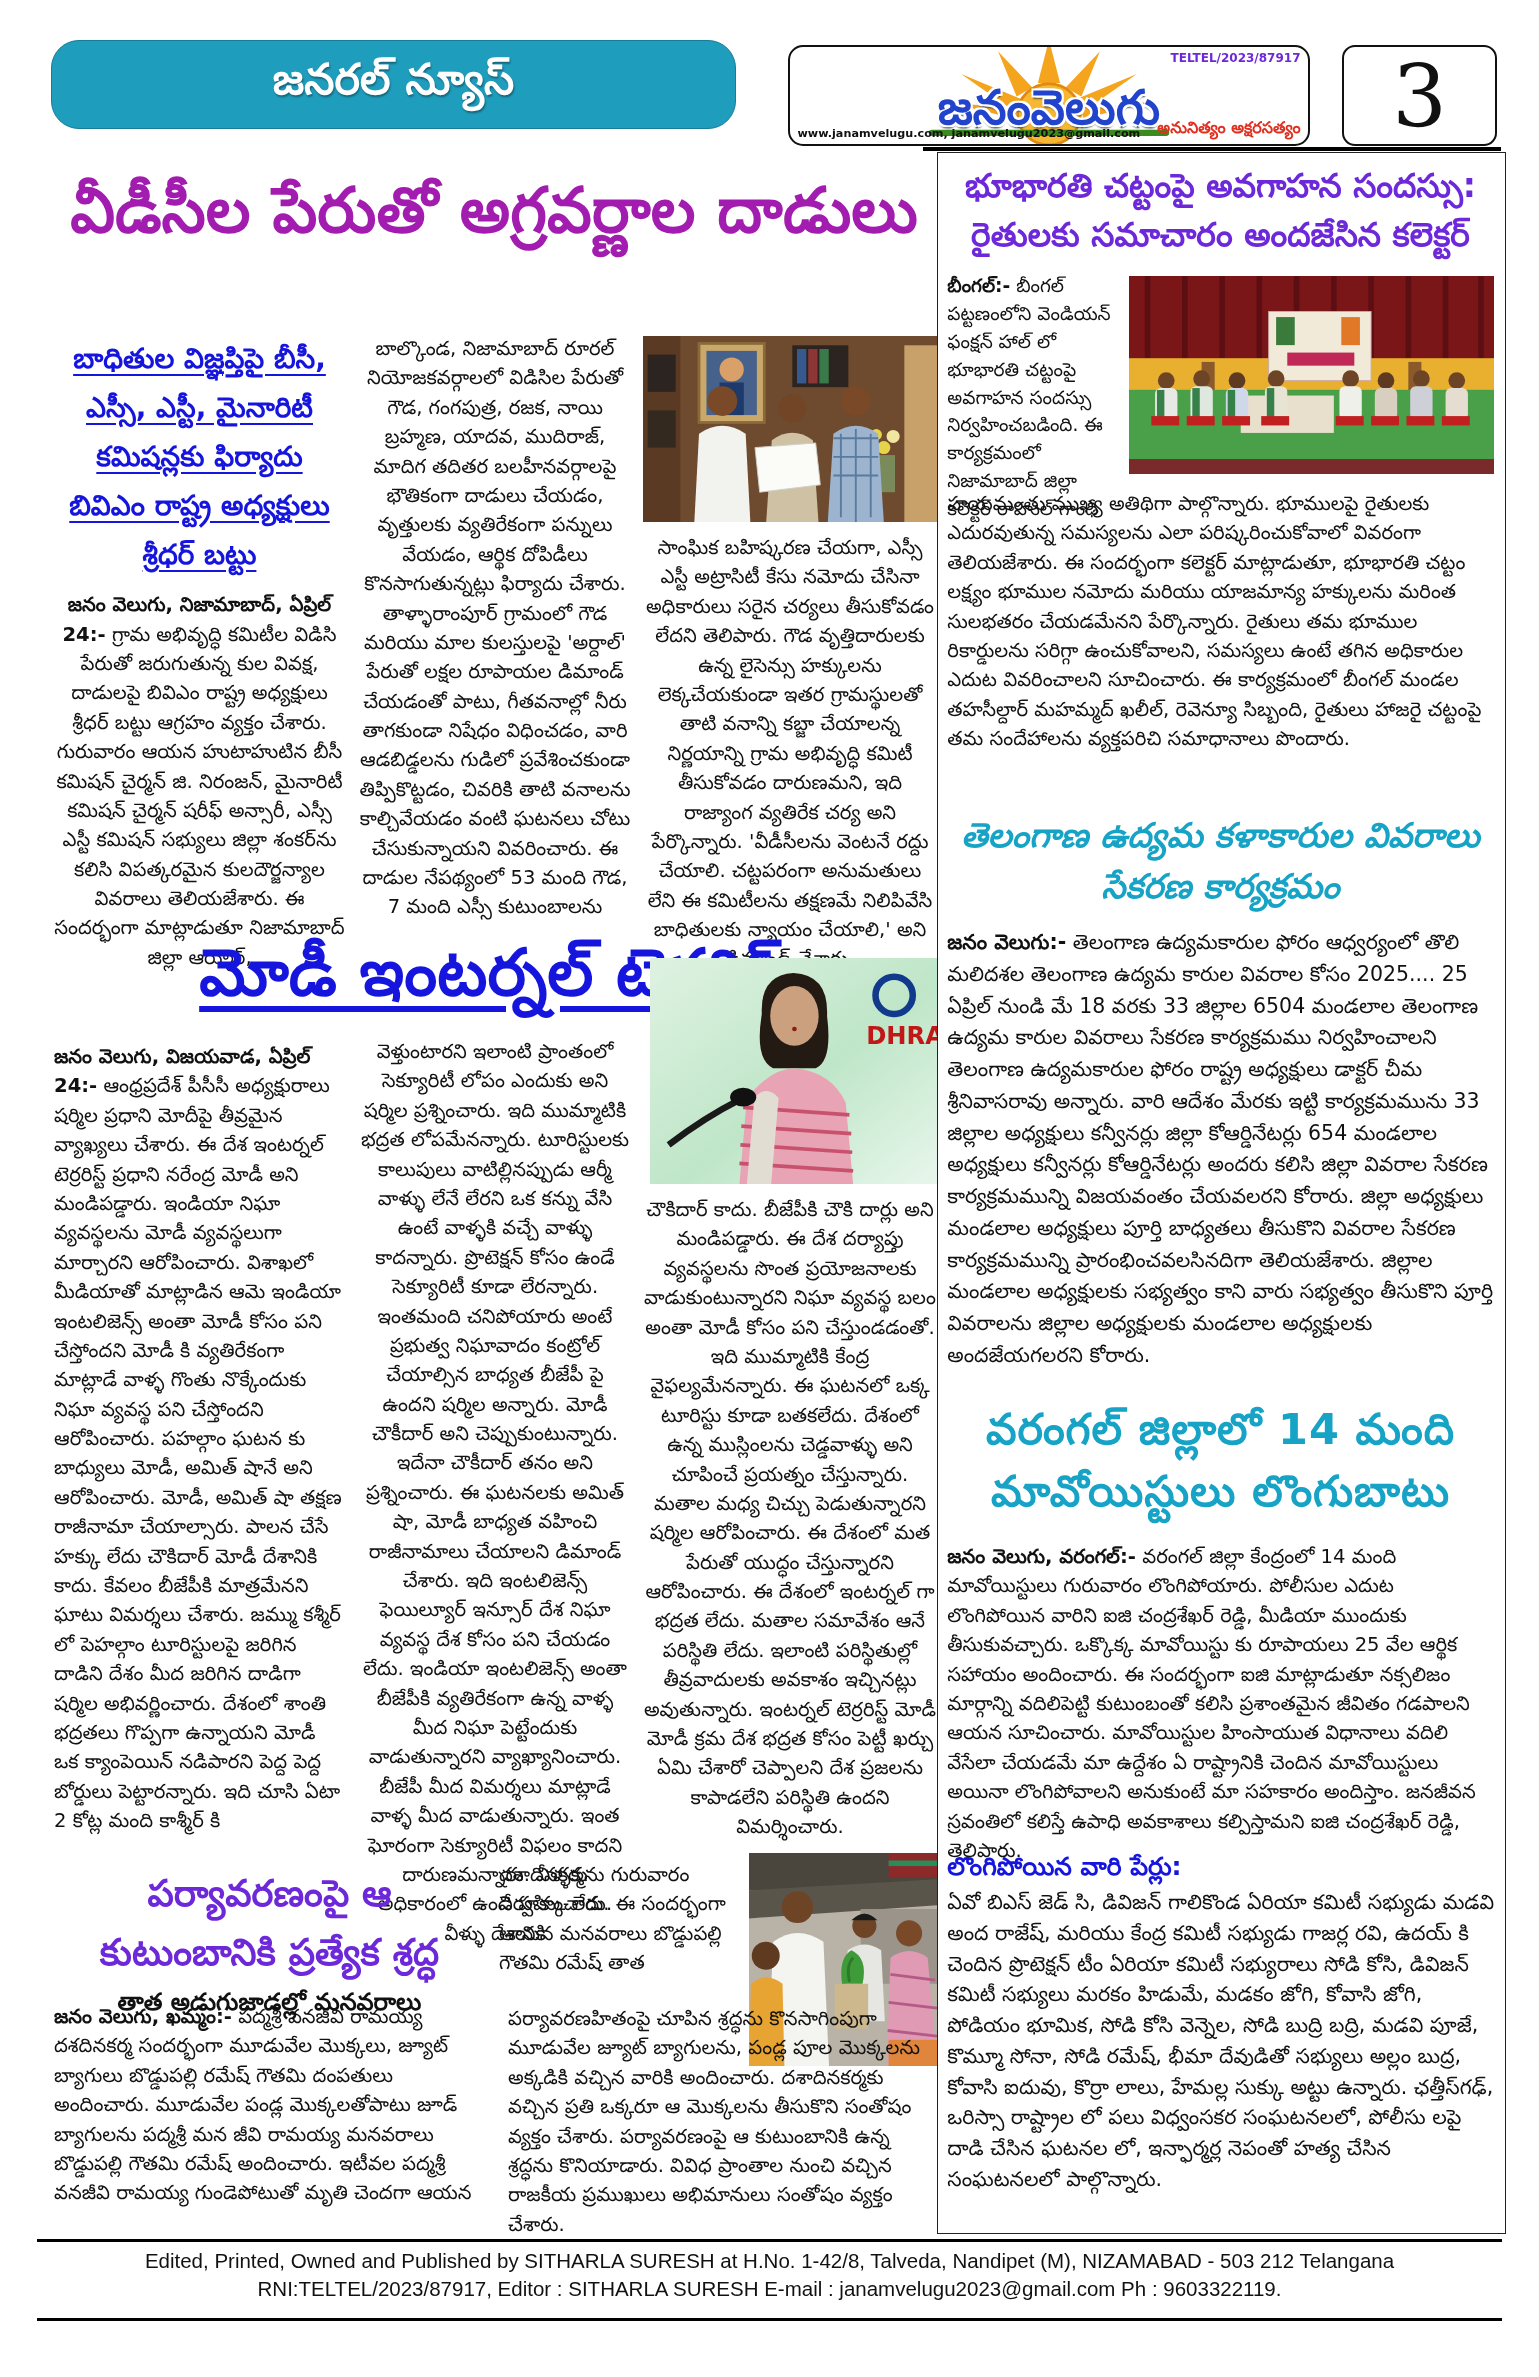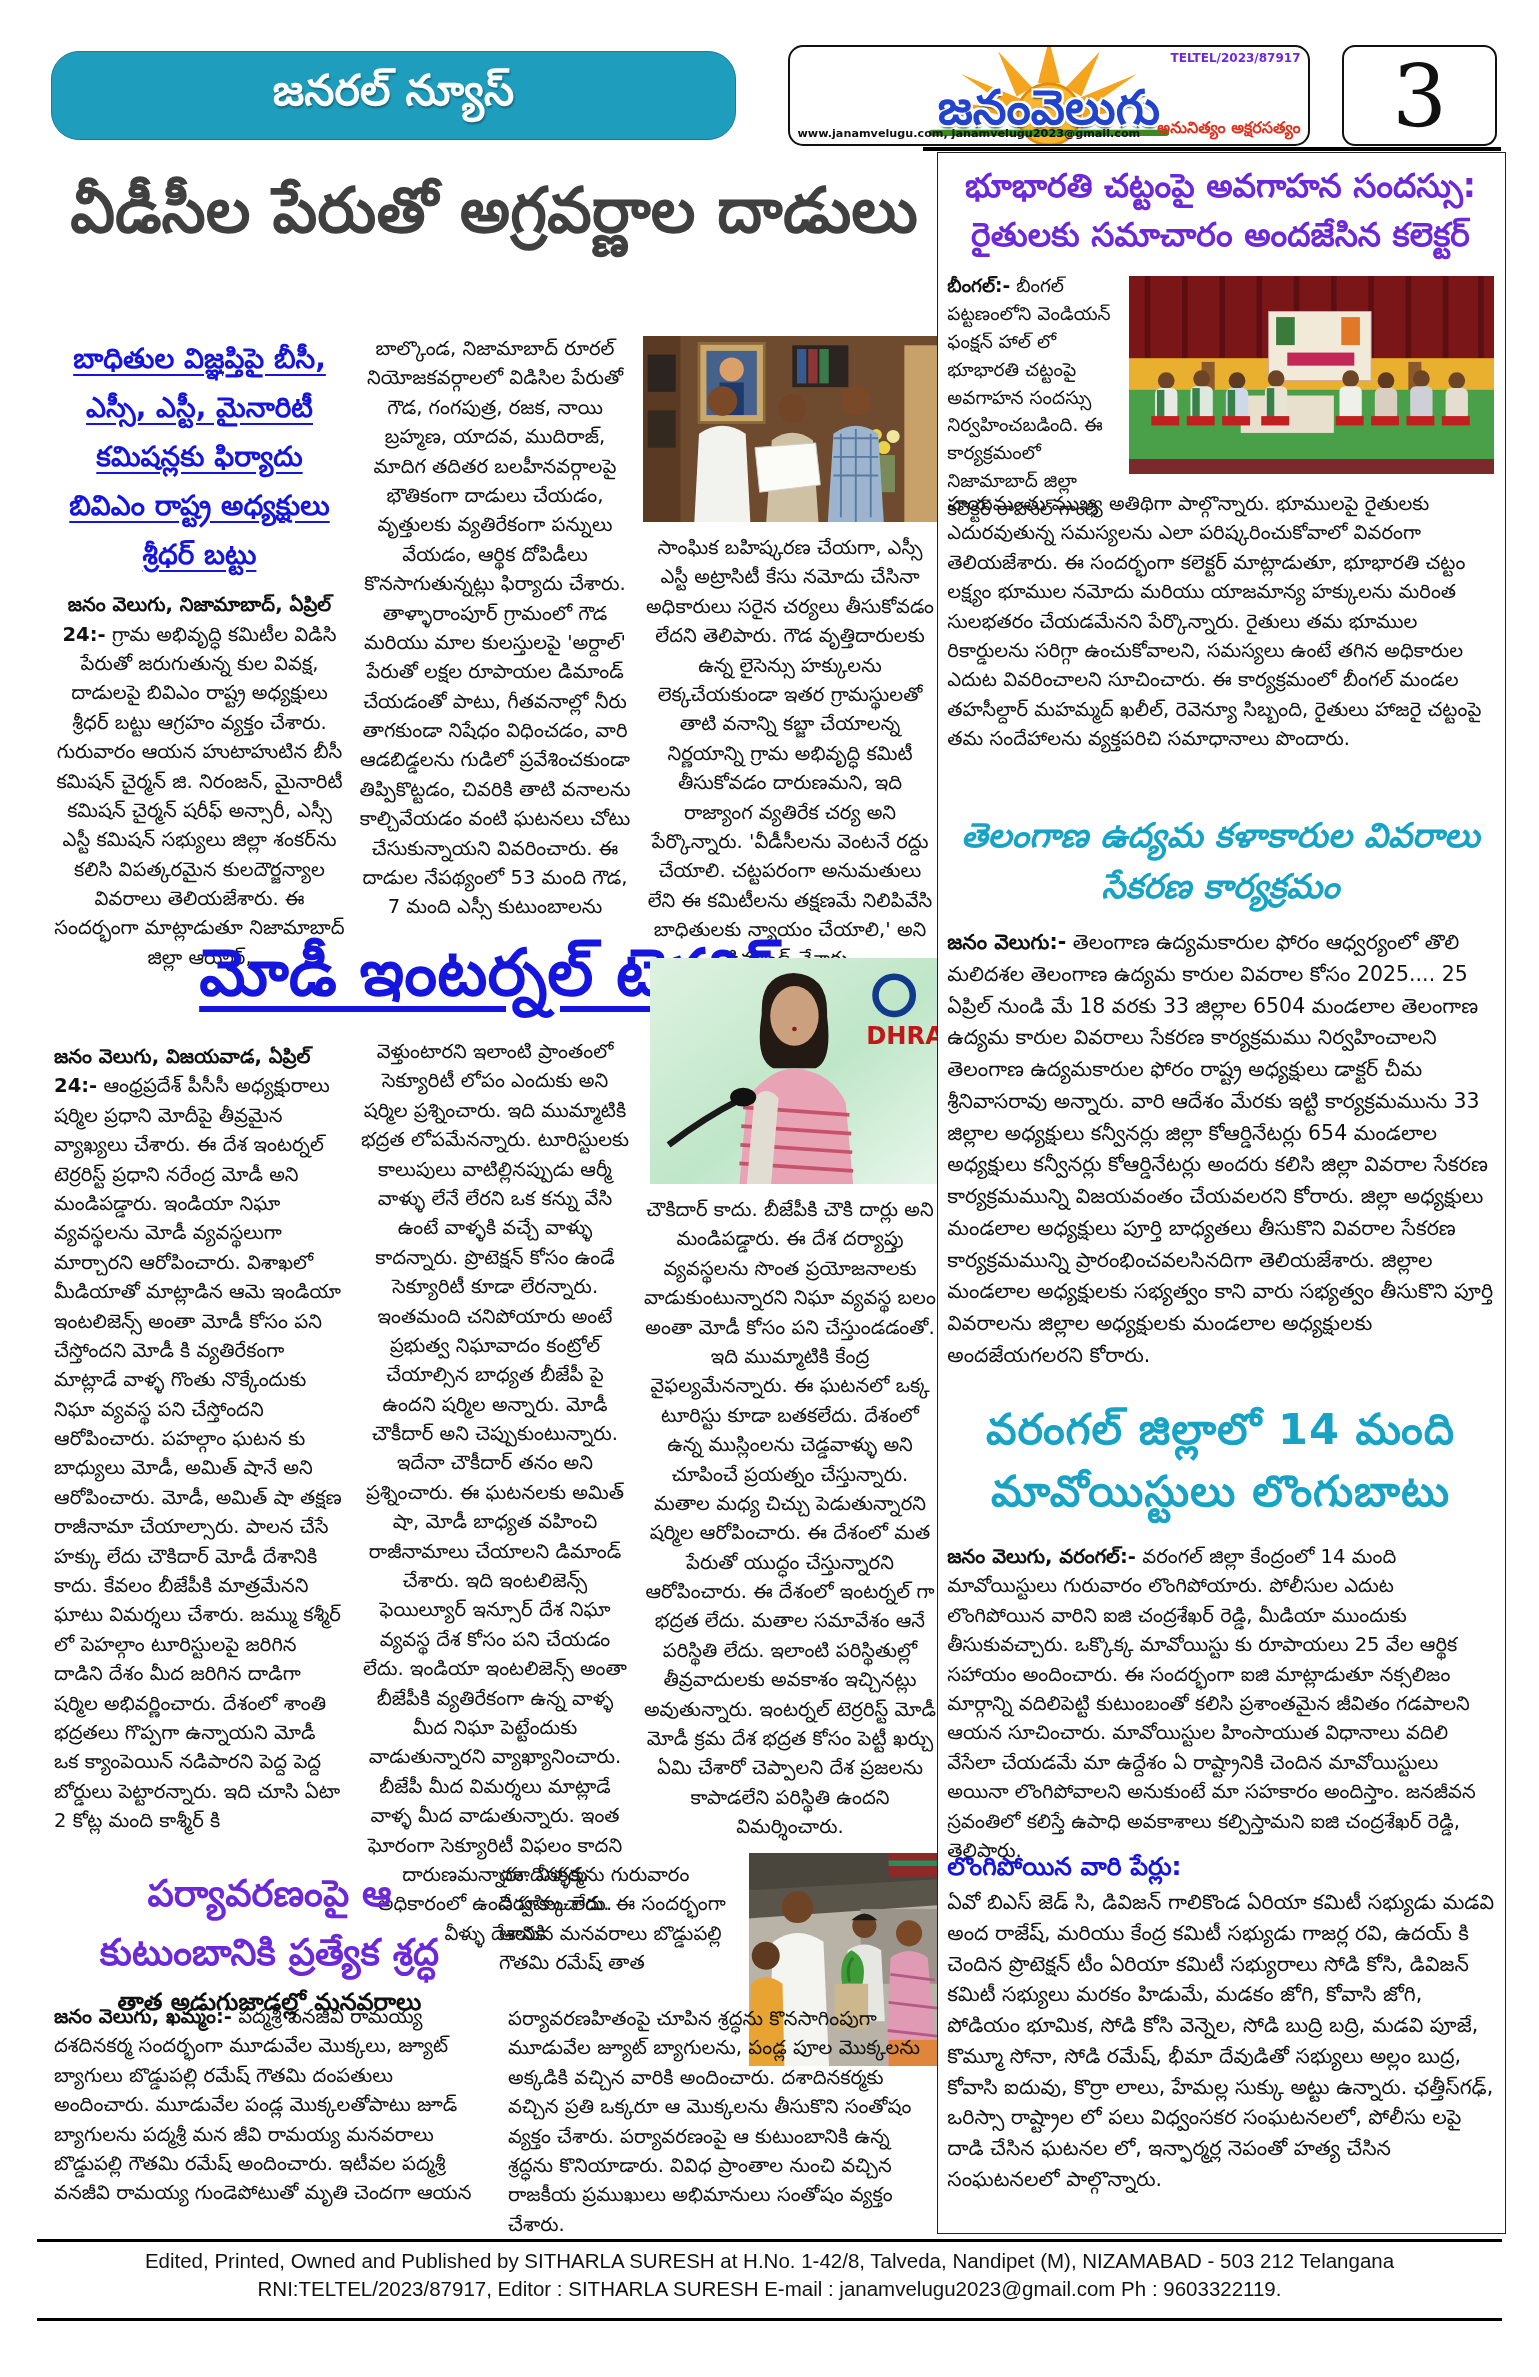--- a/index.html
+++ b/index.html
@@ -17,21 +17,21 @@
   .regno{position:absolute;top:3.7px;right:7.5px;font-size:12px;font-weight:bold;color:#6d28d9;}
   .mh-site{position:absolute;bottom:3.7px;left:7.5px;font-size:11.2px;font-weight:bold;color:#111;}
   .mh-tag{position:absolute;bottom:2.8px;right:7.5px;font-size:16px;font-weight:bold;color:#e03020;}
   .mh-logo{position:absolute;left:0;right:0;top:32px;text-align:center;
     font-size:48px;font-weight:bold;color:#2244cc;
     text-shadow:-1.9px -1.9px 0 #fff,1.9px -1.9px 0 #fff,-1.9px 1.9px 0 #fff,1.9px 1.9px 0 #fff,0 2.8px 1.9px #123;}
   .pageno-box{border:2.8px solid #111;border-radius:13px;display:flex;align-items:center;justify-content:center;}
   .pageno-box span{font-family:"DejaVu Serif","Liberation Serif",serif;font-size:86px;line-height:1;}
   .rule{background:#000;}
   
-  .hl-maroon{color:#404040;font-weight:bold;font-size:63px;line-height:1.25;text-align:center;}
+  .hl-maroon{color:#a21caf;font-weight:bold;font-size:63px;line-height:1.25;text-align:center;}
   .hl-blue{color:#1515dd;font-weight:bold;font-size:65px;line-height:1.1;text-align:center;text-decoration:underline;text-underline-offset:11.2px;}
   .hl-pink{color:#6d28d9;font-weight:bold;font-size:33px;line-height:1.5;text-align:center;}
   .hl-teal1{color:#16a3c6;font-weight:bold;font-style:italic;font-size:34px;line-height:1.5;text-align:center;}
   .hl-teal2{color:#16a3c6;font-weight:bold;font-size:43px;line-height:1.45;text-align:center;letter-spacing:0.9px;}
   .hl-black{color:#6d28d9;font-weight:bold;font-size:37px;line-height:1.6;text-align:center;}
   .subhead-bold{font-weight:bold;font-size:24px;text-align:center;}
   .deck{color:#1515dd;font-weight:bold;font-size:28px;line-height:1.75;text-align:center;text-decoration:underline;text-underline-offset:5.6px;}
   .names-head{color:#1515dd;font-weight:bold;font-size:25px;}
   
   .body-c{font-size:19.6px;line-height:1.5;text-align:center;}
@@ -40,21 +40,21 @@
   .rb{border:1.9px solid #222;background:#fff;}
   .footer-text{font-size:20.5px;line-height:1.35;text-align:center;color:#111;
     font-family:"Liberation Sans","DejaVu Sans",sans-serif;}
   .photo{display:block;width:100%;height:100%;}
 </style>
 </head>
 <body>
 
 <div class="page">
 
-  <div class="abs section-pill" style="left:51px;top:51px;width:685px;height:89px;">
+  <div class="abs section-pill" style="left:51px;top:40px;width:685px;height:89px;">
     <span>జనరల్ న్యూస్</span>
   </div>
 
   <div class="abs masthead" style="left:788px;top:45px;width:522px;height:101px;">
     <svg class="photo" viewBox="0 0 560 108" preserveAspectRatio="none">
       <g>
         <polygon points="280,-8 292,40 268,40" fill="#f5a41e"></polygon>
         <polygon points="225,5 262,45 245,55" fill="#f5a41e"></polygon>
         <polygon points="335,5 298,45 315,55" fill="#f5a41e"></polygon>
         <polygon points="185,30 250,58 240,70" fill="#f5a41e"></polygon>

